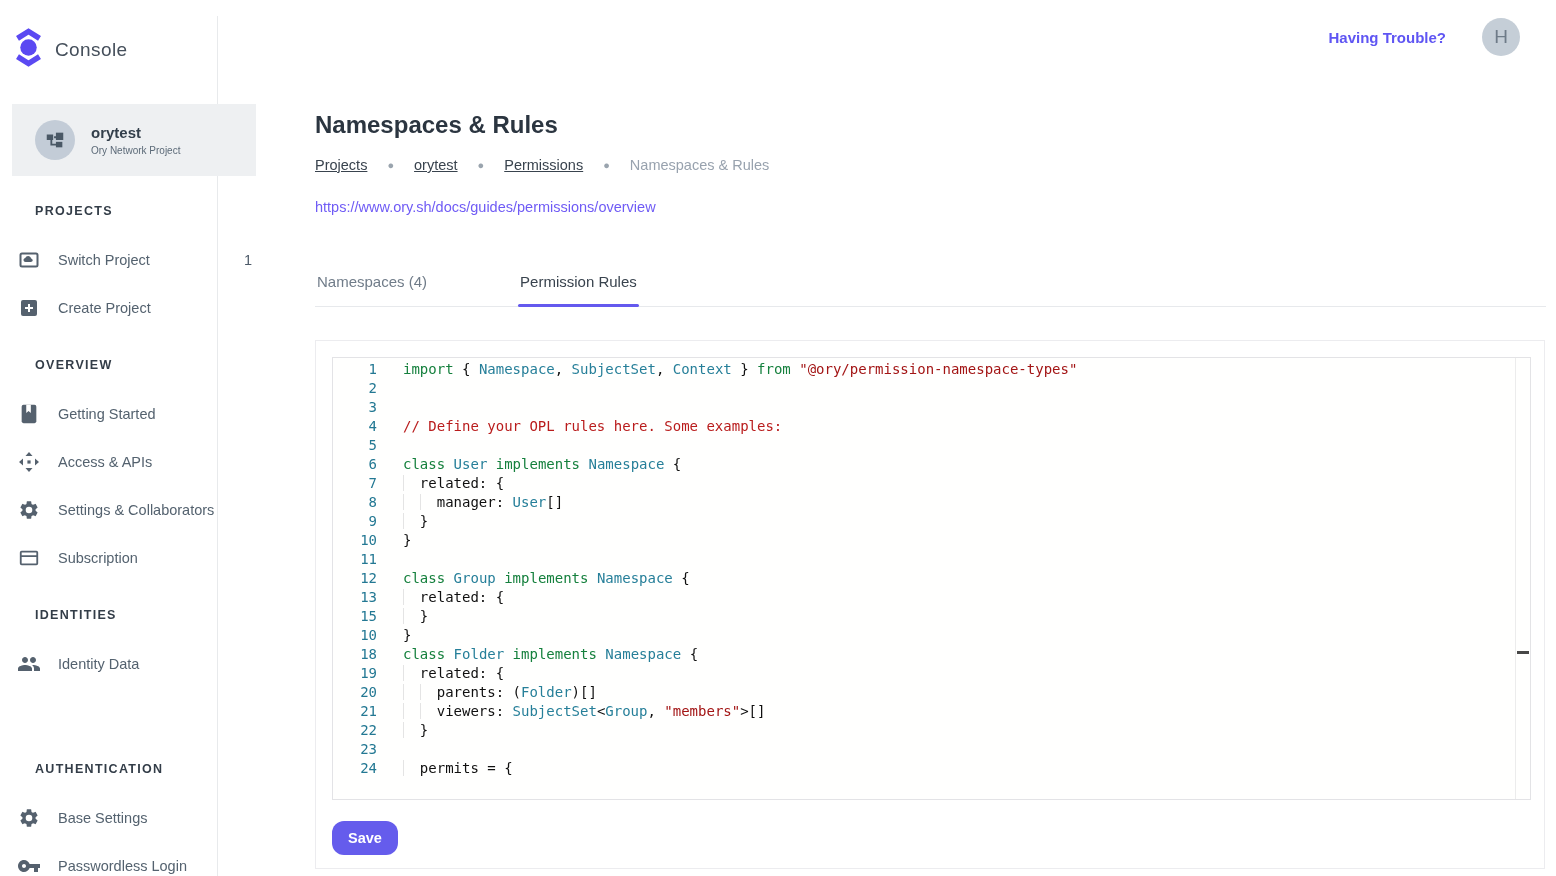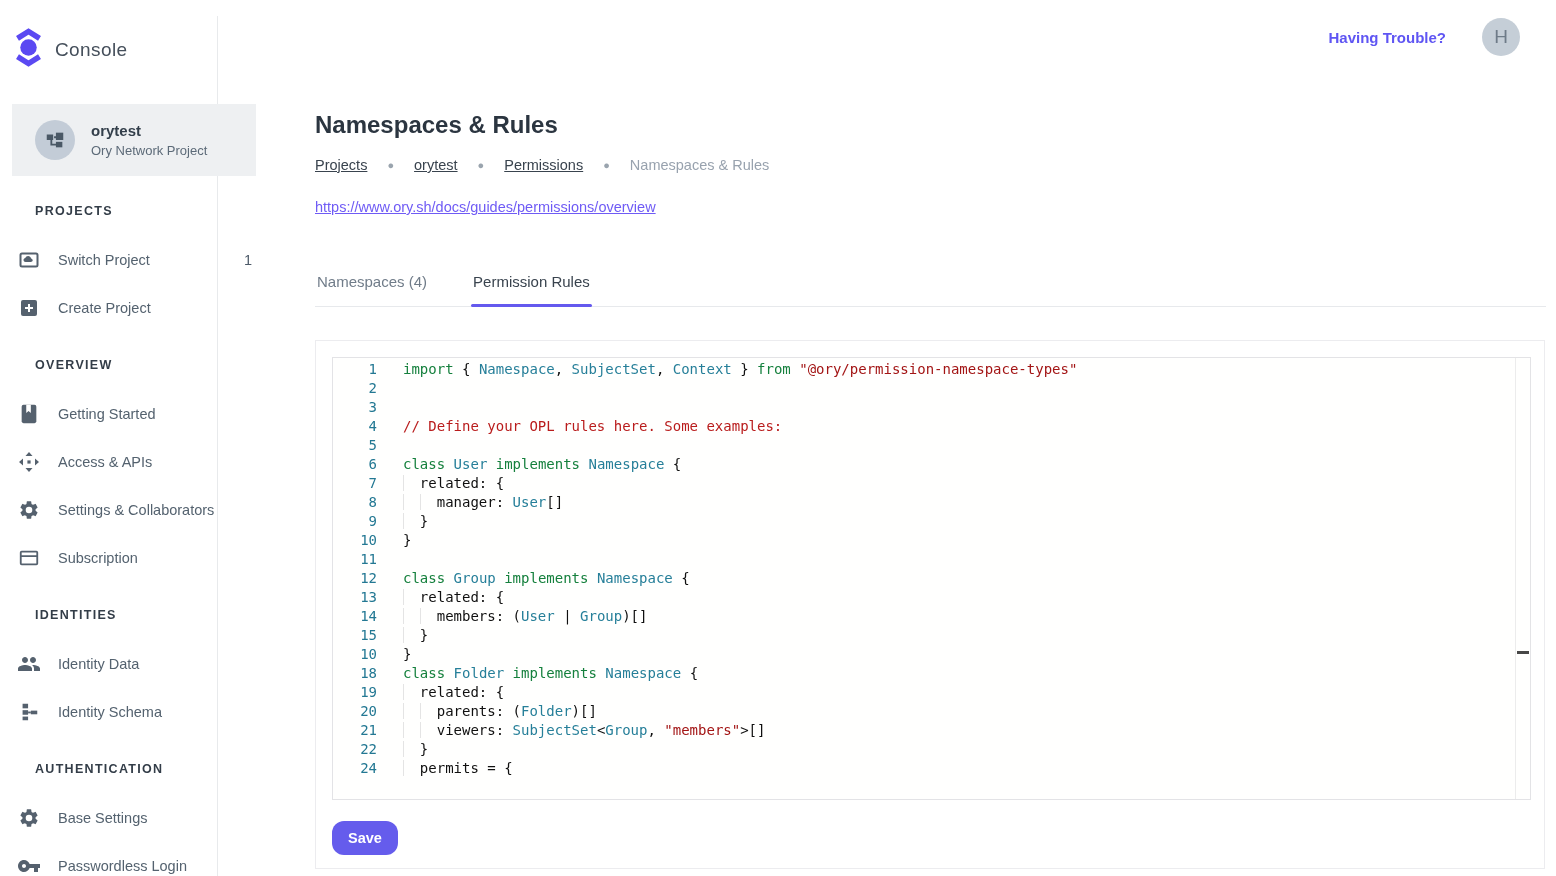--- a/index.html
+++ b/index.html
@@ -8,41 +8,41 @@
     background:#ffffff;font-family:"Liberation Sans",sans-serif;color:#333f4b;
   }
   
   .sidebar{position:absolute;left:0;top:16px;width:218px;height:876px;background:#fff;border-right:1px solid #e8eaec;box-sizing:border-box;}
   .logo-row{position:absolute;left:12px;top:11px;display:flex;align-items:center;gap:10px;}
   .logo-row .brand{font-size:19px;color:#454f5b;letter-spacing:.4px;}
   .project-card{position:absolute;left:12px;top:88px;width:244px;height:72px;background:#eef0f2;display:flex;align-items:center;box-sizing:border-box;padding-left:23px;cursor:pointer;}
   .project-avatar{width:40px;height:40px;border-radius:50%;background:#c3ccd7;display:flex;align-items:center;justify-content:center;flex:none;}
   .project-meta{margin-left:16px;}
   .project-name{font-size:15px;font-weight:bold;color:#333f4b;}
-  .project-type{font-size:13px;color:#5c6a78;margin-top:4px;}
+  .project-type{font-size:10px;color:#5c6a78;margin-top:4px;}
   .sec-head{position:absolute;left:35px;font-size:12.5px;font-weight:bold;letter-spacing:1.3px;color:#333d48;}
   .nav-row{position:absolute;left:0;width:273px;height:48px;display:flex;align-items:center;padding-left:17px;box-sizing:border-box;cursor:pointer;}
   .nav-ic{width:24px;height:24px;flex:none;display:flex;align-items:center;justify-content:center;}
   .nav-ic svg{display:block;}
   .nav-label{margin-left:17px;font-size:14.5px;color:#54626f;}
   .nav-badge{position:absolute;right:21px;font-size:14.5px;color:#4d5a68;}
   
   .help-link{position:absolute;right:110px;top:29px;font-size:15px;font-weight:bold;color:#5f55f3;cursor:pointer;}
   .avatar{position:absolute;left:1482px;top:18px;width:38px;height:38px;border-radius:50%;background:#c5ced7;color:#6e7b88;font-size:19px;display:flex;align-items:center;justify-content:center;cursor:pointer;}
   
   .page-title{position:absolute;left:315px;top:111px;font-size:24px;font-weight:bold;color:#2b3540;}
   .breadcrumb{position:absolute;left:315px;top:157px;display:flex;align-items:center;font-size:14.5px;}
   .crumb{color:#39434e;text-decoration:underline;cursor:pointer;}
   .crumb.current{color:#98a2ae;text-decoration:none;cursor:default;}
   .crumb-dot{color:#9aa4ae;font-size:11px;margin:0 20px;}
-  .doc-link{position:absolute;left:315px;top:199px;font-size:14.5px;color:#6f5bf5;text-decoration:underline;cursor:pointer;}
+  .doc-link{position:absolute;left:315px;top:199px;font-size:14.5px;color:#6f5bf5;cursor:pointer;}
   
   .tabs{position:absolute;left:315px;top:270px;width:1231px;height:37px;border-bottom:1px solid #e7e9ec;display:flex;gap:42px;box-sizing:border-box;}
   .tab{position:relative;font-size:15px;color:#707c89;padding:3px 2px 0 2px;cursor:pointer;}
-  .tab.active{color:#39434e;}
+  .tab.active{color:#39434e;margin-left:47px;}
   .tab.active::after{content:"";position:absolute;left:0;right:0;bottom:-1px;height:3px;background:#6459ee;border-radius:2px;}
   
   .card{position:absolute;left:315px;top:340px;width:1230px;height:529px;border:1px solid #ececef;background:#fff;box-sizing:border-box;}
   .editor{position:absolute;left:16px;top:16px;width:1199px;height:443px;border:1px solid #e3e3e6;background:#fffffe;box-sizing:border-box;overflow:hidden;}
   .code-lines{position:absolute;left:0;top:2px;right:15px;font-family:"DejaVu Sans Mono",monospace;font-size:14px;line-height:19px;}
   .cl{display:flex;height:19px;white-space:pre;}
   .ln{width:44px;flex:none;text-align:right;color:#237893;user-select:none;}
   .cd{padding-left:26px;}
   .tk-k{color:#15803d;}
   .tk-t{color:#267f99;}
@@ -154,32 +154,20 @@
 
   <div class="nav-row" style="top:624px">
     <span class="nav-ic">
       <svg width="24" height="24" viewBox="0 0 24 24" fill="#55616e">
         <path d="M16 11c1.66 0 2.99-1.34 2.99-3S17.66 5 16 5s-3 1.34-3 3 1.34 3 3 3zm-8 0c1.66 0 2.99-1.34 2.99-3S9.66 5 8 5 5 6.34 5 8s1.34 3 3 3zm0 2c-2.33 0-7 1.17-7 3.5V19h14v-2.5c0-2.33-4.67-3.5-7-3.5zm8 0c-.29 0-.62.02-.97.05 1.16.84 1.97 1.97 1.97 3.45V19h6v-2.5c0-2.33-4.67-3.5-7-3.5z"></path>
       </svg>
     </span>
     <span class="nav-label">Identity Data</span>
   </div>
 
-  <div class="nav-row" style="top:672px">
-    <span class="nav-ic">
-      <svg width="22" height="22" viewBox="0 0 24 24" fill="#55616e">
-        <rect x="5" y="3" width="6" height="5"></rect>
-        <rect x="5" y="10" width="6" height="5"></rect>
-        <rect x="5" y="17" width="6" height="4"></rect>
-        <rect x="14" y="10.5" width="7" height="4"></rect>
-        <path d="M11 12.5h3" stroke="#55616e" stroke-width="2"></path>
-      </svg>
-    </span>
-    <span class="nav-label">Identity Schema</span>
-  </div>
 
   <div class="sec-head" style="top:746px">AUTHENTICATION</div>
 
   <div class="nav-row" style="top:778px">
     <span class="nav-ic">
       <svg width="22" height="22" viewBox="0 0 24 24" fill="#55616e">
         <path d="M19.14 12.94c.04-.3.06-.61.06-.94s-.02-.64-.07-.94l2.03-1.58a.49.49 0 0 0 .12-.61l-1.92-3.32a.49.49 0 0 0-.59-.22l-2.39.96c-.5-.38-1.03-.7-1.62-.94l-.36-2.54a.48.48 0 0 0-.48-.41h-3.84c-.24 0-.43.17-.47.41l-.36 2.54c-.59.24-1.13.57-1.62.94l-2.39-.96a.49.49 0 0 0-.59.22L2.74 8.87c-.12.21-.08.47.12.61l2.03 1.58c-.05.3-.09.63-.09.94s.02.64.07.94l-2.03 1.58a.49.49 0 0 0-.12.61l1.92 3.32c.12.22.37.29.59.22l2.39-.96c.5.38 1.03.7 1.62.94l.36 2.54c.05.24.24.41.48.41h3.84c.24 0 .44-.17.47-.41l.36-2.54c.59-.24 1.13-.56 1.62-.94l2.39.96c.22.08.47 0 .59-.22l1.92-3.32c.12-.22.07-.47-.12-.61l-2.01-1.58zM12 15.6A3.6 3.6 0 1 1 12 8.4a3.6 3.6 0 0 1 0 7.2z"></path>
       </svg>
     </span>
     <span class="nav-label">Base Settings</span>
@@ -226,28 +214,28 @@
         <div class="cl"><span class="ln">4</span><span class="cd"><span class="tk-c">// Define your OPL rules here. Some examples:</span></span></div>
         <div class="cl"><span class="ln">5</span><span class="cd"></span></div>
         <div class="cl"><span class="ln">6</span><span class="cd"><span class="tk-k">class</span><span class="tk-p"> </span><span class="tk-t">User</span><span class="tk-p"> </span><span class="tk-k">implements</span><span class="tk-p"> </span><span class="tk-t">Namespace</span><span class="tk-p"> {</span></span></div>
         <div class="cl"><span class="ln">7</span><span class="cd"><span class="tk-i">  </span><span class="tk-p">related: {</span></span></div>
         <div class="cl"><span class="ln">8</span><span class="cd"><span class="tk-i">  </span><span class="tk-i">  </span><span class="tk-p">manager: </span><span class="tk-t">User</span><span class="tk-p">[]</span></span></div>
         <div class="cl"><span class="ln">9</span><span class="cd"><span class="tk-i">  </span><span class="tk-p">}</span></span></div>
         <div class="cl"><span class="ln">10</span><span class="cd"><span class="tk-p">}</span></span></div>
         <div class="cl"><span class="ln">11</span><span class="cd"></span></div>
         <div class="cl"><span class="ln">12</span><span class="cd"><span class="tk-k">class</span><span class="tk-p"> </span><span class="tk-t">Group</span><span class="tk-p"> </span><span class="tk-k">implements</span><span class="tk-p"> </span><span class="tk-t">Namespace</span><span class="tk-p"> {</span></span></div>
         <div class="cl"><span class="ln">13</span><span class="cd"><span class="tk-i">  </span><span class="tk-p">related: {</span></span></div>
-        <div class="cl"><span class="ln">14</span><span class="cd"><span class="tk-i">  </span><span class="tk-i">  </span><span class="tk-p">members: (</span><span class="tk-t">User</span><span class="tk-p"> | </span><span class="tk-t">Group</span><span class="tk-p">)[]</span></span></div>
         <div class="cl"><span class="ln">15</span><span class="cd"><span class="tk-i">  </span><span class="tk-p">}</span></span></div>
         <div class="cl"><span class="ln">10</span><span class="cd"><span class="tk-p">}</span></span></div>
         <div class="cl"><span class="ln">18</span><span class="cd"><span class="tk-k">class</span><span class="tk-p"> </span><span class="tk-t">Folder</span><span class="tk-p"> </span><span class="tk-k">implements</span><span class="tk-p"> </span><span class="tk-t">Namespace</span><span class="tk-p"> {</span></span></div>
         <div class="cl"><span class="ln">19</span><span class="cd"><span class="tk-i">  </span><span class="tk-p">related: {</span></span></div>
         <div class="cl"><span class="ln">20</span><span class="cd"><span class="tk-i">  </span><span class="tk-i">  </span><span class="tk-p">parents: (</span><span class="tk-t">Folder</span><span class="tk-p">)[]</span></span></div>
         <div class="cl"><span class="ln">21</span><span class="cd"><span class="tk-i">  </span><span class="tk-i">  </span><span class="tk-p">viewers: </span><span class="tk-t">SubjectSet</span><span class="tk-p">&lt;</span><span class="tk-t">Group</span><span class="tk-p">, </span><span class="tk-s">"members"</span><span class="tk-p">&gt;[]</span></span></div>
         <div class="cl"><span class="ln">22</span><span class="cd"><span class="tk-i">  </span><span class="tk-p">}</span></span></div>
+        <div class="cl"><span class="ln">23</span><span class="cd"></span></div>
         <div class="cl"><span class="ln">24</span><span class="cd"><span class="tk-i">  </span><span class="tk-p">permits = {</span></span></div>
       </div>
     <div class="ruler">
       <div class="ruler-dash"></div>
     </div>
   </div>
   <button class="save-btn">Save</button>
 </div>
 
 </body></html>

